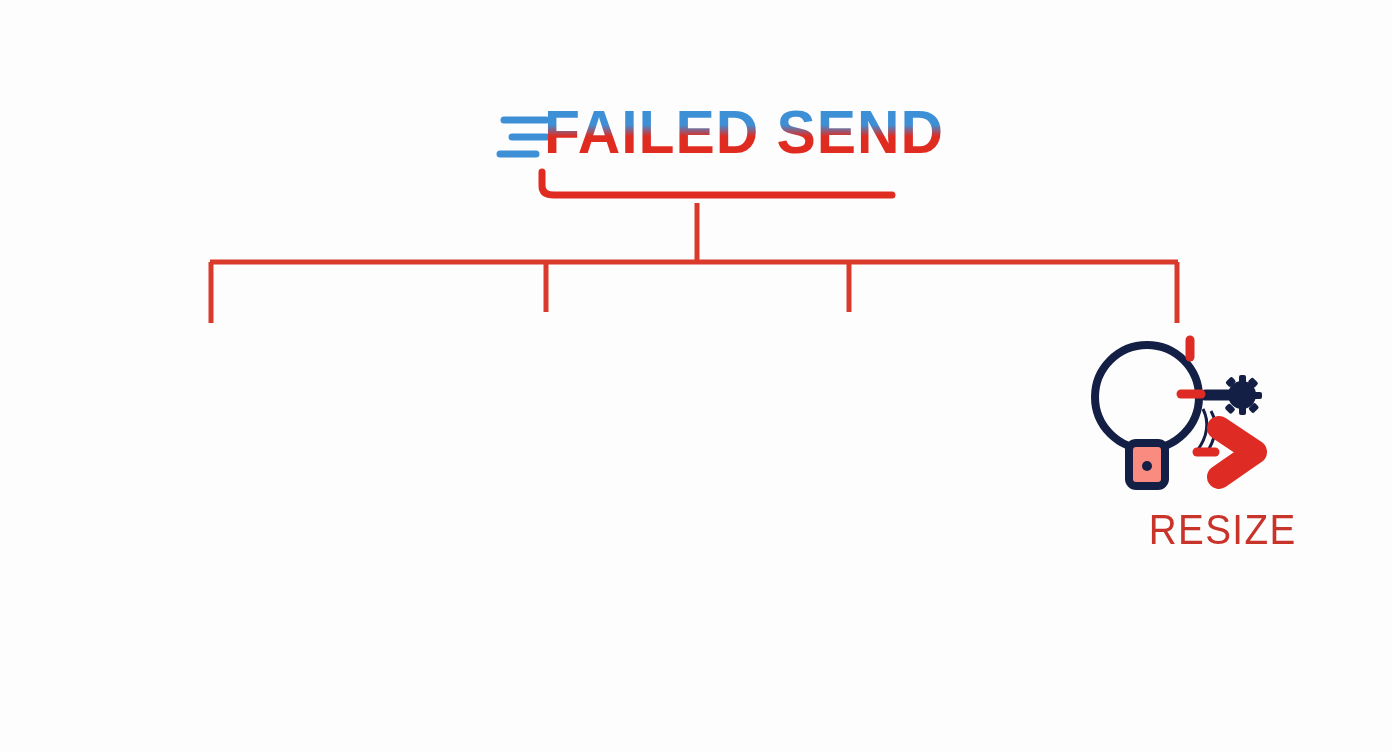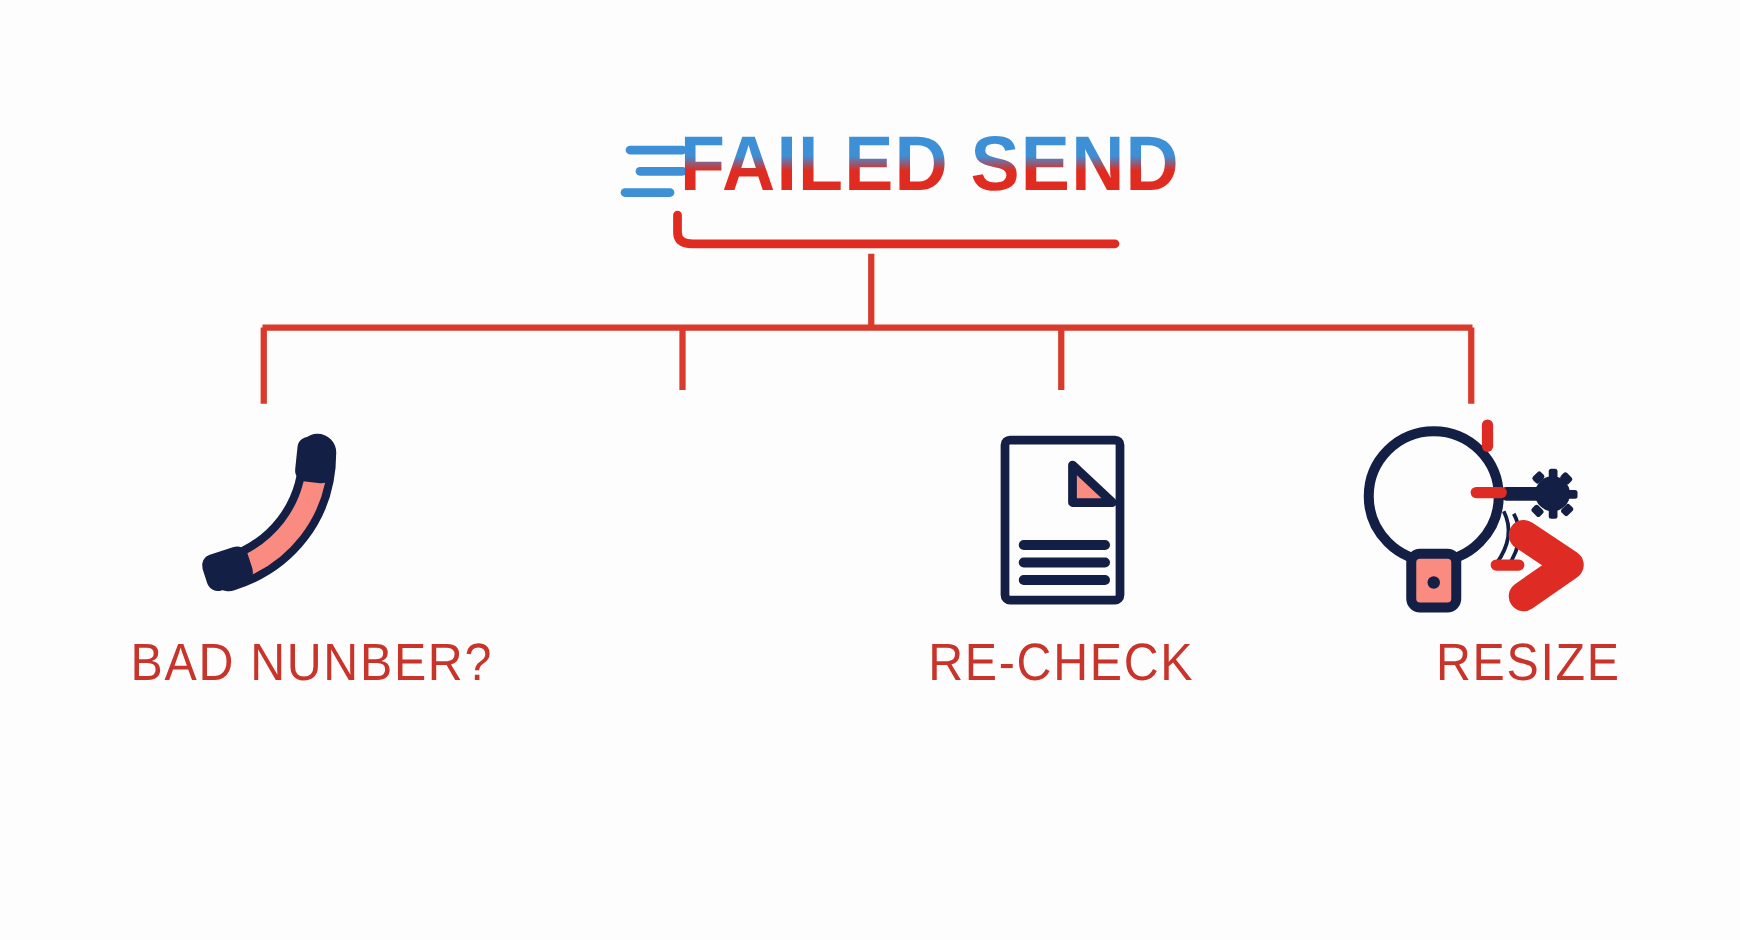--- a/index.html
+++ b/index.html
@@ -110,55 +110,22 @@
 
       <line x1="210" y1="262" x2="1178" y2="262"></line>
 
       <line x1="211" y1="262" x2="211" y2="323"></line>
       <line x1="546" y1="262" x2="546" y2="312"></line>
       <line x1="849" y1="262" x2="849" y2="312"></line>
       <line x1="1177" y1="262" x2="1177" y2="323"></line>
     </g>
   </svg>
 
-  <div class="branch" style="left:94px; top:330px;">
-    <div class="branch-icon">
-      <svg width="150" height="150" viewBox="0 0 150 150">
-
-        <path d="M 105 22
-                 C 105 70, 75 105, 34 118" fill="none" stroke="#141f45" stroke-width="30" stroke-linecap="round"></path>
-        <path d="M 105 22
-                 C 105 70, 75 105, 34 118" fill="none" stroke="#f98b80" stroke-width="17" stroke-linecap="round"></path>
-
-        <rect x="88" y="10" width="30" height="36" rx="9" fill="#141f45" transform="rotate(6 103 28)"></rect>
-
-        <rect x="14" y="100" width="38" height="30" rx="9" fill="#141f45" transform="rotate(-18 33 115)"></rect>
-      </svg>
-    </div>
-    <div class="branch-label">BAD NUNBER?</div>
-  </div>
 
 
-  <div class="branch" style="left:719px; top:330px;">
-    <div class="branch-icon">
-      <svg width="150" height="150" viewBox="0 0 150 150">
-
-        <rect x="30" y="12" width="92" height="128" rx="4" fill="none" stroke="#141f45" stroke-width="7"></rect>
-
-        <path d="M 84 32 L 116 62 L 84 62 Z" fill="#f98b80" stroke="#141f45" stroke-width="7" stroke-linejoin="round"></path>
-
-        <g stroke="#141f45" stroke-width="8" stroke-linecap="round">
-          <line x1="45" y1="96" x2="110" y2="96"></line>
-          <line x1="45" y1="110" x2="110" y2="110"></line>
-          <line x1="45" y1="124" x2="110" y2="124"></line>
-        </g>
-      </svg>
-    </div>
-    <div class="branch-label">RE-CHECK</div>
-  </div>
 
   <div class="branch" style="left:1047px; top:330px;text-align:right;">
     <div class="branch-icon">
       <svg width="185" height="160" viewBox="0 0 185 160">
 
         <circle cx="62" cy="62" r="52" fill="none" stroke="#141f45" stroke-width="8"></circle>
 
         <rect x="44" y="108" width="36" height="43" rx="7" fill="#f98b80" stroke="#141f45" stroke-width="8"></rect>
         <circle cx="62" cy="131" r="5" fill="#141f45"></circle>
 

